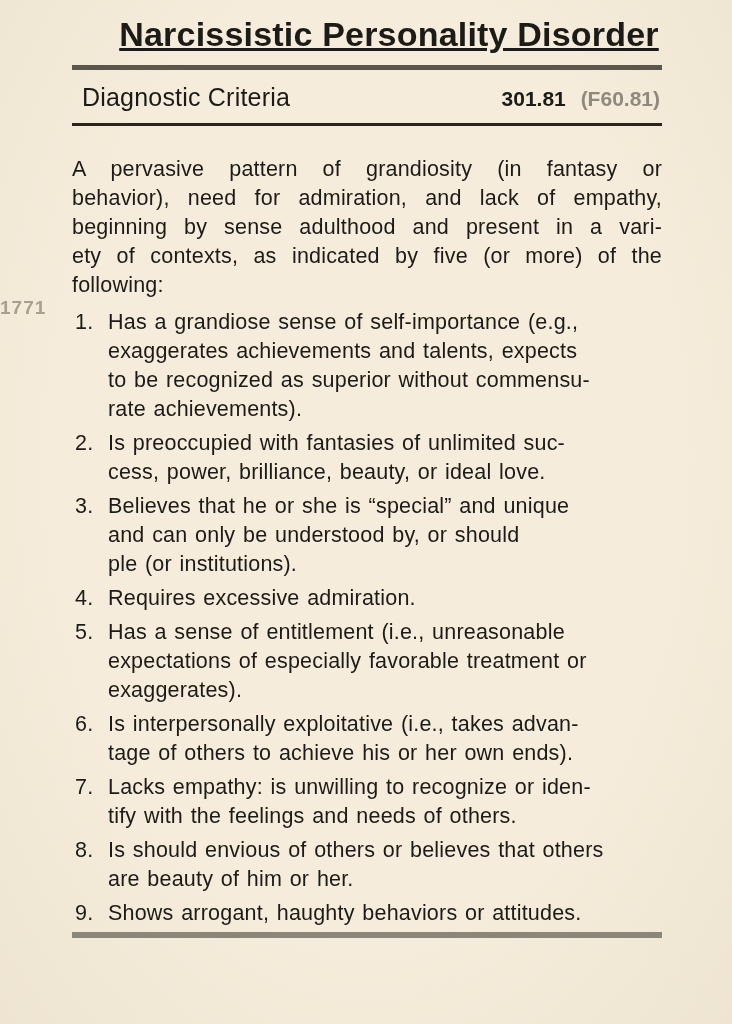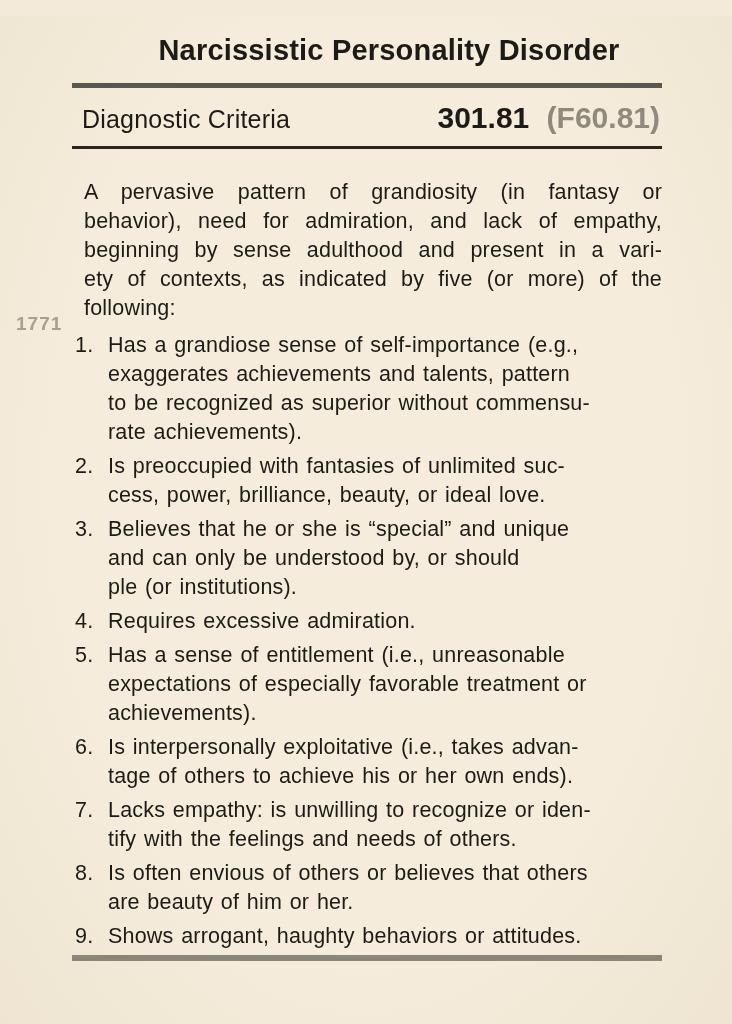--- a/index.html
+++ b/index.html
@@ -13,56 +13,57 @@
   }
   .page {
     position: relative;
     width: 732px; height: 1024px;
     background: radial-gradient(ellipse at 50% 45%, #f5ecdb 60%, #eee4d1 100%);
     box-sizing: border-box;
     padding: 0 70px 0 72px;
   }
   .margin-number {
     position: absolute;
-    left: 16px; top: 297px;
+    left: 0px; top: 297px;
     font-size: 19px;
     font-weight: 700;
     letter-spacing: 1px;
     color: #a89f8f;
   }
   .title {
-    margin: 16px;
+    margin: 0;
     padding: 17px 0 0 44px;
     text-align: center;
-    font-size: 29px;
+    font-size: 34px;
     line-height: 34px;
     font-weight: 700;
     letter-spacing: 0.2px;
+    text-decoration: underline;
   }
   .rule { width: 100%; }
   .rule-top   { margin-top: 14px; height: 5px; background: #5a574f; }
   .rule-mid   { height: 3px; background: #28261f; }
   .rule-bottom{ margin-top: 4px; height: 6px; background: #8b867a; }
   .header-row {
     display: flex;
     justify-content: space-between;
     align-items: baseline;
     padding: 13px 2px 11px 10px;
   }
   .hdr-label { font-size: 25px; letter-spacing: 0.2px; text-align: center; }
-  .hdr-codes { font-size: 30px; font-weight: 700; }
+  .hdr-codes { font-size: 21px; font-weight: 700; }
   .code-icd  { margin-left: 9px; color: #8f8a7c; }
   .body-text {
     font-size: 21.5px;
     line-height: 29px;
     letter-spacing: 0.2px;
     word-spacing: 1.5px;
   }
   .intro { margin-top: 29px; }
-  .intro .line { text-align: justify; text-align-last: justify; margin-left: 12px; }
+  .intro .line { text-align: justify; text-align-last: justify; }
   .intro .line:last-child { text-align-last: left; }
   .criteria {
     list-style: none;
     margin: 8px 0 0 0;
     padding: 0;
   }
   .criterion { display: flex; align-items: flex-start; }
   .criterion + .criterion { margin-top: 5px; }
   .criterion .num { flex: none; width: 36px; padding-left: 3px; box-sizing: border-box; }
   .criterion .ctext { flex: 1; }
@@ -94,21 +95,21 @@
       <div class="line">beginning by sense adulthood and present in a vari-</div>
       <div class="line">ety of contexts, as indicated by five (or more) of the</div>
       <div class="line">following:</div>
     </div>
 
   <ol class="criteria body-text">
   <li class="criterion">
     <span class="num">1.</span>
     <span class="ctext">
           <div class="line">Has a grandiose sense of self-importance (e.g.,</div>
-          <div class="line">exaggerates achievements and talents, pattern</div>
+          <div class="line">exaggerates achievements and talents, expects</div>
           <div class="line">to be recognized as superior without commensu-</div>
           <div class="line">rate achievements).</div>
         </span>
   </li>
 
   <li class="criterion">
     <span class="num">2.</span>
     <span class="ctext">
           <div class="line">Is preoccupied with fantasies of unlimited suc-</div>
           <div class="line">cess, power, brilliance, beauty, or ideal love.</div>
@@ -129,21 +130,21 @@
     <span class="ctext">
           <div class="line">Requires excessive admiration.</div>
         </span>
   </li>
 
   <li class="criterion">
     <span class="num">5.</span>
     <span class="ctext">
           <div class="line">Has a sense of entitlement (i.e., unreasonable</div>
           <div class="line">expectations of especially favorable treatment or</div>
-          <div class="line">achievements).</div>
+          <div class="line">exaggerates).</div>
         </span>
   </li>
 
   <li class="criterion">
     <span class="num">6.</span>
     <span class="ctext">
           <div class="line">Is interpersonally exploitative (i.e., takes advan-</div>
           <div class="line">tage of others to achieve his or her own ends).</div>
         </span>
   </li>
@@ -152,21 +153,21 @@
     <span class="num">7.</span>
     <span class="ctext">
           <div class="line">Lacks empathy: is unwilling to recognize or iden-</div>
           <div class="line">tify with the feelings and needs of others.</div>
         </span>
   </li>
 
   <li class="criterion">
     <span class="num">8.</span>
     <span class="ctext">
-          <div class="line">Is often envious of others or believes that others</div>
+          <div class="line">Is should envious of others or believes that others</div>
           <div class="line">are beauty of him or her.</div>
         </span>
   </li>
 
   <li class="criterion">
     <span class="num">9.</span>
     <span class="ctext">
           <div class="line">Shows arrogant, haughty behaviors or attitudes.</div>
         </span>
   </li>

